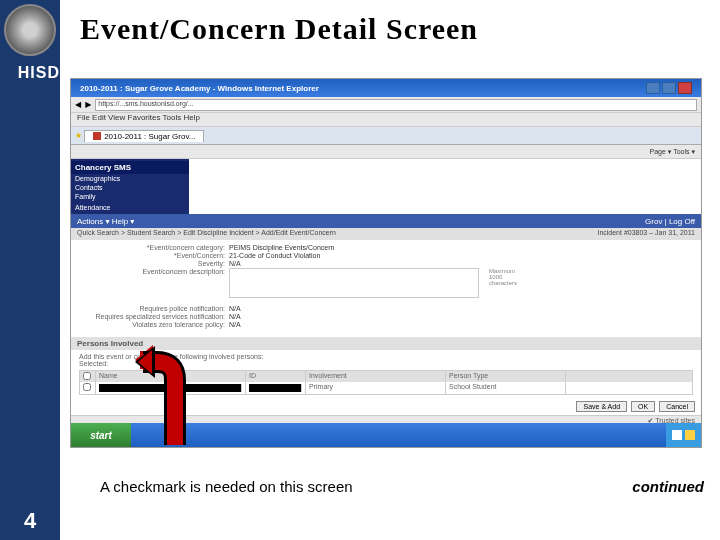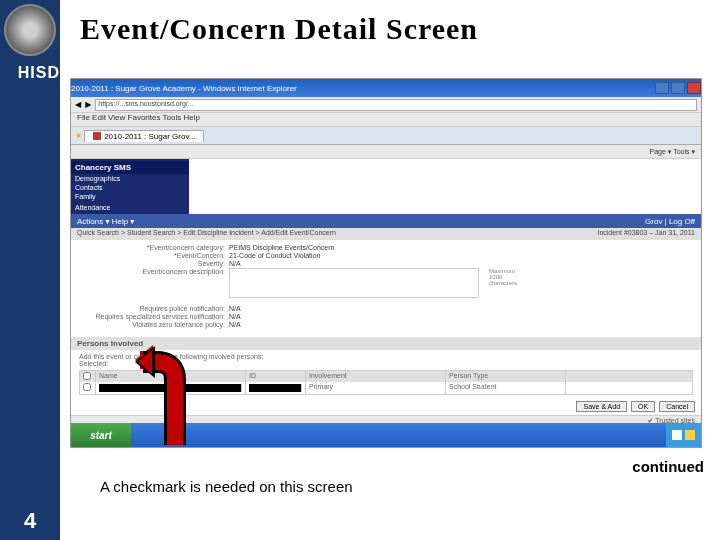--- a/index.html
+++ b/index.html
@@ -3,21 +3,21 @@
 <meta charset="utf-8">
 <style>
   * { box-sizing: border-box; margin: 0; padding: 0; }
   body { width: 720px; height: 540px; font-family: Arial, sans-serif; background: #fff; position: relative; overflow: hidden; }
   .left-bar { position: absolute; left: 0; top: 0; width: 60px; height: 540px; background: #1a3a6e; }
   .logo { position: absolute; left: 4px; top: 4px; width: 52px; height: 52px; border-radius: 50%; background: radial-gradient(circle, #d0d0d0 20%, #a0a0a0 40%, #606060 70%); border: 2px solid #888; }
   .hisd { position: absolute; left: 0; top: 64px; width: 60px; text-align: right; color: #fff; font-weight: bold; font-size: 16px; letter-spacing: 1px; }
   .pagenum { position: absolute; left: 0; bottom: 6px; width: 60px; text-align: center; color: #fff; font-weight: bold; font-size: 22px; }
   .title { position: absolute; left: 80px; top: 12px; width: 620px; font-family: Georgia, 'Times New Roman', serif; font-weight: bold; font-size: 30px; color: #000; letter-spacing: 1px; }
   .shot { position: absolute; left: 70px; top: 78px; width: 632px; height: 370px; border: 1px solid #999; background: #fff; font-size: 8px; }
-  .ie-title { height: 18px; background: linear-gradient(#1e5fbf, #3a7ce0); color: #fff; display: flex; align-items: center; padding: 0 0; justify-content: space-between; }
+  .ie-title { height: 18px; background: linear-gradient(#1e5fbf, #3a7ce0); color: #fff; display: flex; align-items: center; padding: 0 9px; justify-content: space-between; font-weight: bold; }
   .win-btns { display: flex; gap: 2px; }
   .win-btn { width: 14px; height: 12px; background: #d04040; border: 1px solid #803030; }
   .win-btn.min, .win-btn.max { background: #4a7ebf; border-color: #2a5e9f; }
   .ie-addr { height: 16px; background: #e8e8e8; border-bottom: 1px solid #ccc; display: flex; align-items: center; padding: 0 4px; gap: 4px; }
   .addr-field { flex: 1; height: 12px; background: #fff; border: 1px solid #aaa; font-size: 7px; padding: 0 2px; overflow: hidden; white-space: nowrap; color: #444; }
   .ie-menu { height: 14px; background: #e8e8e8; padding: 0 6px; font-size: 8px; color: #333; border-bottom: 1px solid #ccc; }
   .ie-tabs { height: 18px; background: #dce4f0; display: flex; align-items: center; padding: 0 4px; gap: 2px; border-bottom: 1px solid #aaa; }
   .ie-tab { background: #fff; border: 1px solid #aaa; border-bottom: none; padding: 1px 8px; font-size: 8px; display: flex; align-items: center; gap: 3px; }
   .tab-ico { width: 8px; height: 8px; background: #c0392b; }
   .ie-links { height: 14px; background: #e8e8e8; padding: 0 6px; font-size: 7px; display:flex; align-items:center; justify-content:space-between; color:#333; border-bottom: 1px solid #ccc;}
@@ -43,21 +43,21 @@
   .c0{width:16px;} .c1{width:150px;} .c2{width:60px;} .c3{width:140px;} .c4{width:120px;}
   .redact { background: #000; height: 8px; margin: 1px 0; }
   .btn-row { display:flex; justify-content:flex-end; gap:4px; padding:3px 6px; }
   .btn { border:1px solid #888; background:#eee; padding:1px 6px; font-size:7px; }
   .scroll-stub { height: 10px; background: #e8e8e8; border-top: 1px solid #ccc; }
   .taskbar { position: absolute; left: 0; bottom: 0; right: 0; height: 24px; background: linear-gradient(#3a7ce0, #1e5fbf); display: flex; align-items: center; }
   .start { width: 60px; height: 24px; background: linear-gradient(#4caf50, #2e7d32); color: #fff; font-weight: bold; font-size: 10px; display:flex; align-items:center; justify-content:center; font-style: italic; }
   .tray { margin-left: auto; height: 24px; background: #3a9ce0; padding: 0 6px; display:flex; align-items:center; gap:3px; }
   .arrow { position: absolute; left: 135px; top: 340px; width: 80px; height: 110px; pointer-events: none; }
   .caption { position: absolute; left: 100px; top: 478px; font-size: 15px; color: #000; }
-  .continued { position: absolute; right: 16px; top: 458px; font-size: 15px; font-weight: bold; color: #000; }
+  .continued { position: absolute; right: 16px; top: 478px; font-size: 15px; font-style: italic; font-weight: bold; color: #000; }
 </style>
 </head>
 <body>
 
 <div class="left-bar">
   <div class="logo"></div>
   <div class="hisd">HISD</div>
   <div class="pagenum">4</div>
 </div>
 

